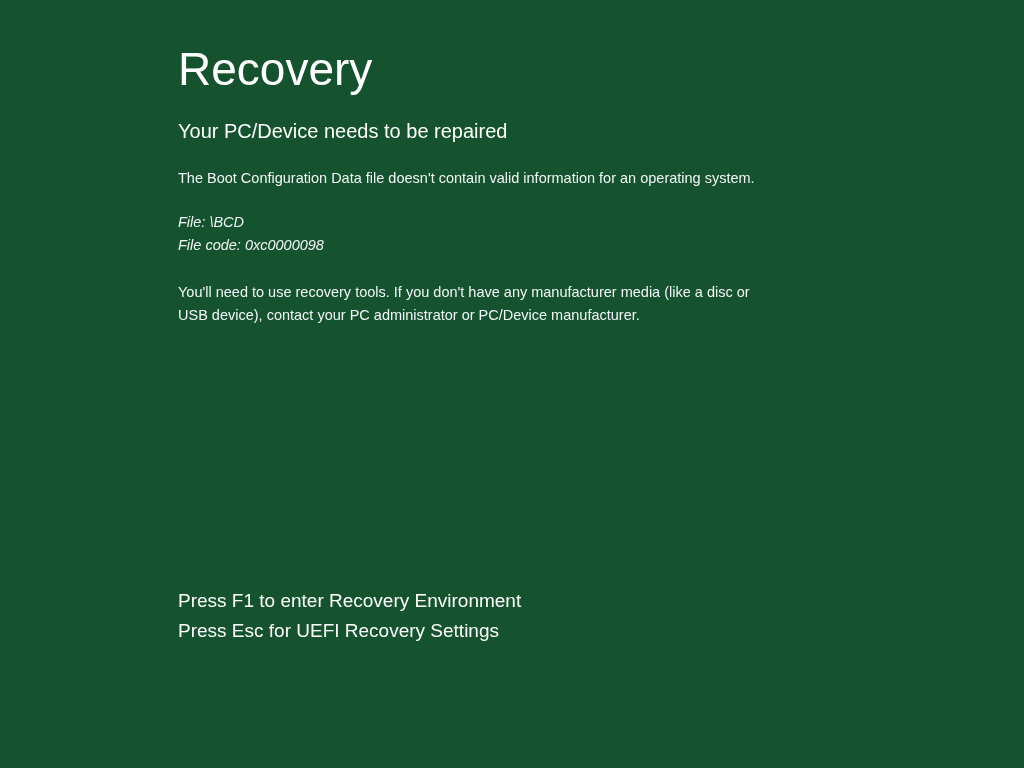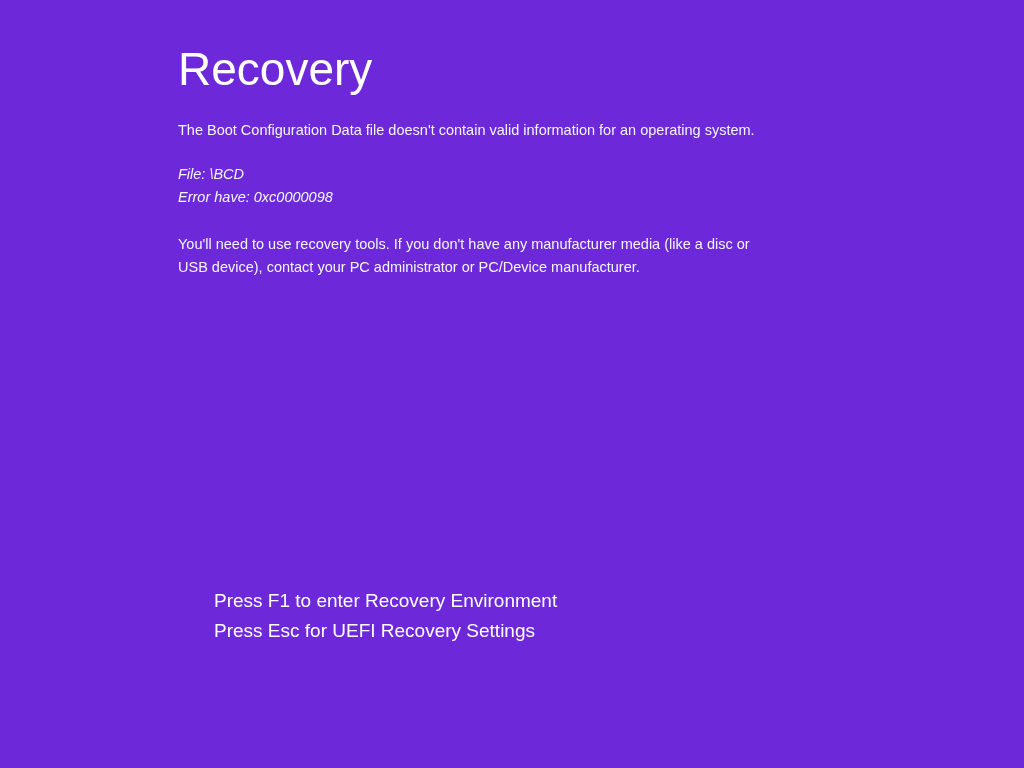--- a/index.html
+++ b/index.html
@@ -12,21 +12,21 @@
   body {
     background: #1d6bb6;
     font-family: "Liberation Sans", sans-serif;
     color: #ffffff;
     -webkit-font-smoothing: antialiased;
   }
   .screen {
     position: relative;
     width: 1024px;
     height: 768px;
-    background: #6d28d9;
+    background: #14532d;
   }
   .content {
     position: absolute;
     left: 178px;
     top: 44px;
     width: 760px;
   }
   .title {
     font-size: 46px;
     font-weight: 300;
@@ -60,44 +60,44 @@
   }
   .paragraph {
     margin-top: 24px;
     max-width: 585px;
   }
   .footer {
     position: absolute;
     left: 178px;
     top: 586px;
     width: 700px;
-    margin-left: 36px;
   }
   .footer-line {
     font-size: 19px;
     font-weight: 300;
     line-height: 1.58;
     color: #ffffff;
   }
 </style>
 </head>
 <body>
 
 <div class="screen">
 
   <div class="content">
 
     <h1 class="title">Recovery</h1>
 
+    <h2 class="subtitle">Your PC/Device needs to be repaired</h2>
 
     <p class="body-text">The Boot Configuration Data file doesn't contain valid information for an operating system.</p>
 
     <div class="gap-block">
       <div class="detail-line">File: \BCD</div>
-      <div class="detail-line">Error have: 0xc0000098</div>
+      <div class="detail-line">File code: 0xc0000098</div>
     </div>
 
     <p class="body-text paragraph">You'll need to use recovery tools. If you don't have any manufacturer media (like a disc or USB device), contact your PC administrator or PC/Device manufacturer.</p>
 
   </div>
 
   <div class="footer">
     <div class="footer-line">Press F1 to enter Recovery Environment</div>
     <div class="footer-line">Press Esc for UEFI Recovery Settings</div>
   </div>

